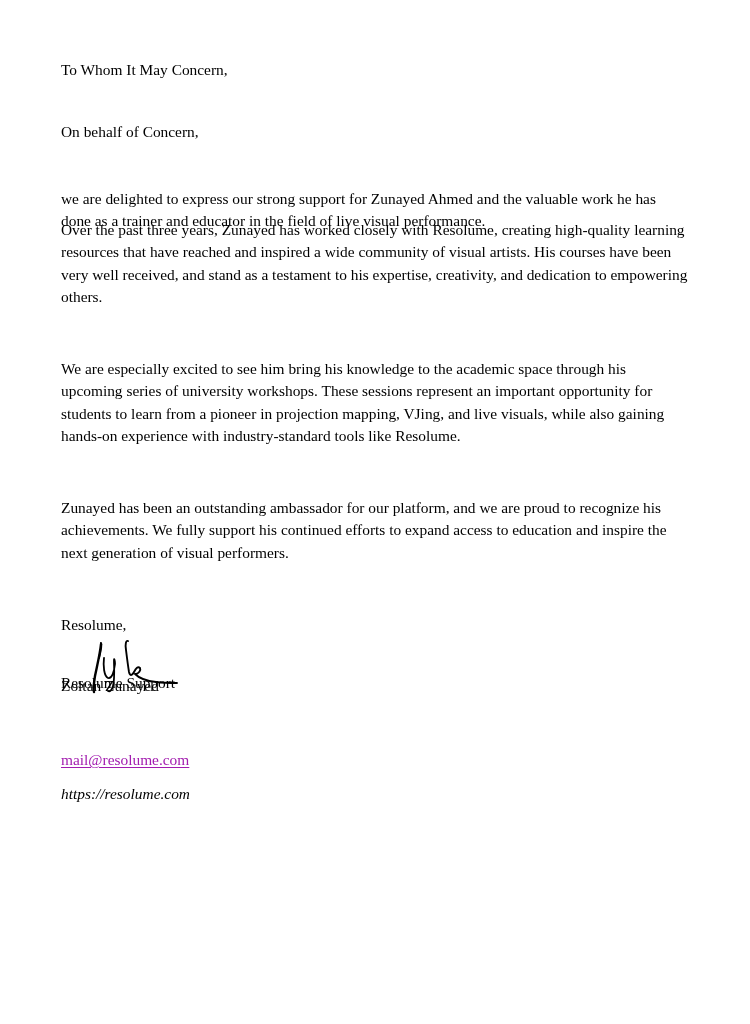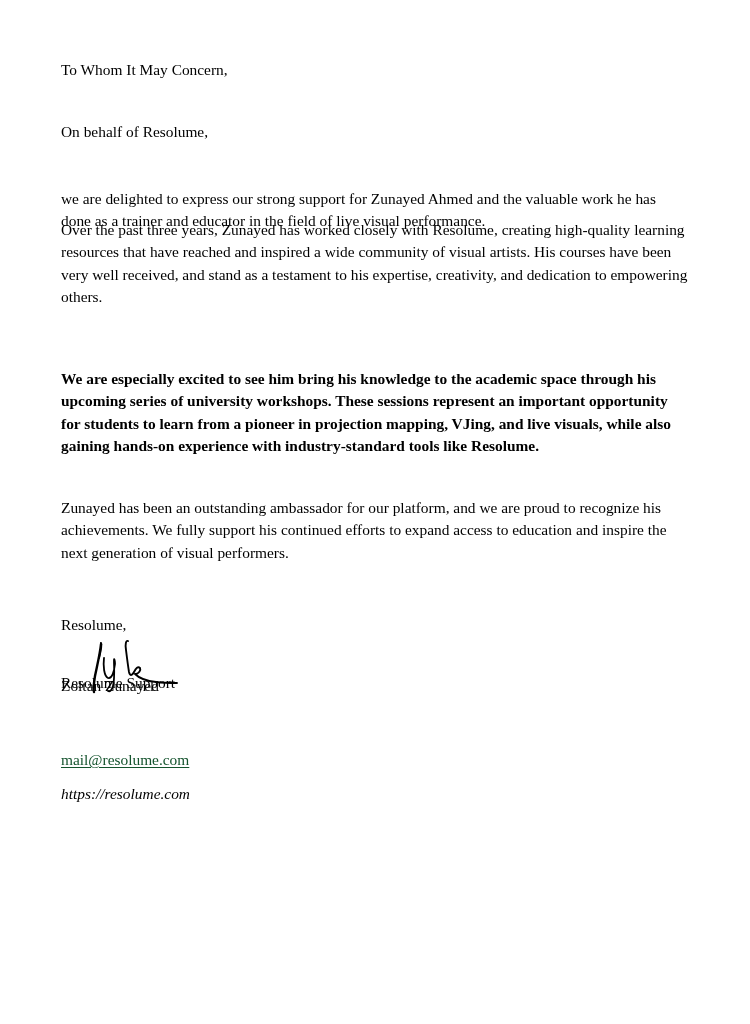--- a/index.html
+++ b/index.html
@@ -27,49 +27,49 @@
   .line-block {
     position: absolute;
     left: 61px;
     width: 628px;
     margin: 0;
   }
   .salutation { top: 59px; }
   .behalf { top: 121px; }
   .p1 { top: 159px; margin-top: 29px; }
   .p2 { top: 219px; }
-  .p3 { top: 368px; font-weight: bold; }
+  .p3 { top: 358px; }
   .p4 { top: 497px; }
   .closing { top: 614px; }
   .name { top: 675px; }
   .org { top: 672px; }
   .email { top: 749px; }
   .url { top: 783px; font-style: italic; }
   .email a {
-    color: #14532d;
+    color: #a21caf;
     text-underline-offset: 2px;
     text-align: right;
   }
   .signature {
     position: absolute;
     left: 84px;
     top: 636px;
     width: 100px;
     height: 62px;
     pointer-events: none;
   }
 </style>
 </head>
 <body>
 
 <div class="page">
 
   <p class="line-block salutation">To Whom It May Concern,</p>
 
-  <p class="line-block behalf">On behalf of Resolume,</p>
+  <p class="line-block behalf">On behalf of Concern,</p>
 
   <p class="line-block p1">we are delighted to express our strong support for Zunayed Ahmed and the valuable work he has done as a trainer and educator in the field of live visual performance.</p>
 
   <p class="line-block p2">Over the past three years, Zunayed has worked closely with Resolume, creating high-quality learning resources that have reached and inspired a wide community of visual artists. His courses have been very well received, and stand as a testament to his expertise, creativity, and dedication to empowering others.</p>
 
   <p class="line-block p3">We are especially excited to see him bring his knowledge to the academic space through his upcoming series of university workshops. These sessions represent an important opportunity for students to learn from a pioneer in projection mapping, VJing, and live visuals, while also gaining hands-on experience with industry-standard tools like Resolume.</p>
 
   <p class="line-block p4">Zunayed has been an outstanding ambassador for our platform, and we are proud to recognize his achievements. We fully support his continued efforts to expand access to education and inspire the next generation of visual performers.</p>
 
   <p class="line-block closing">Resolume,</p>

